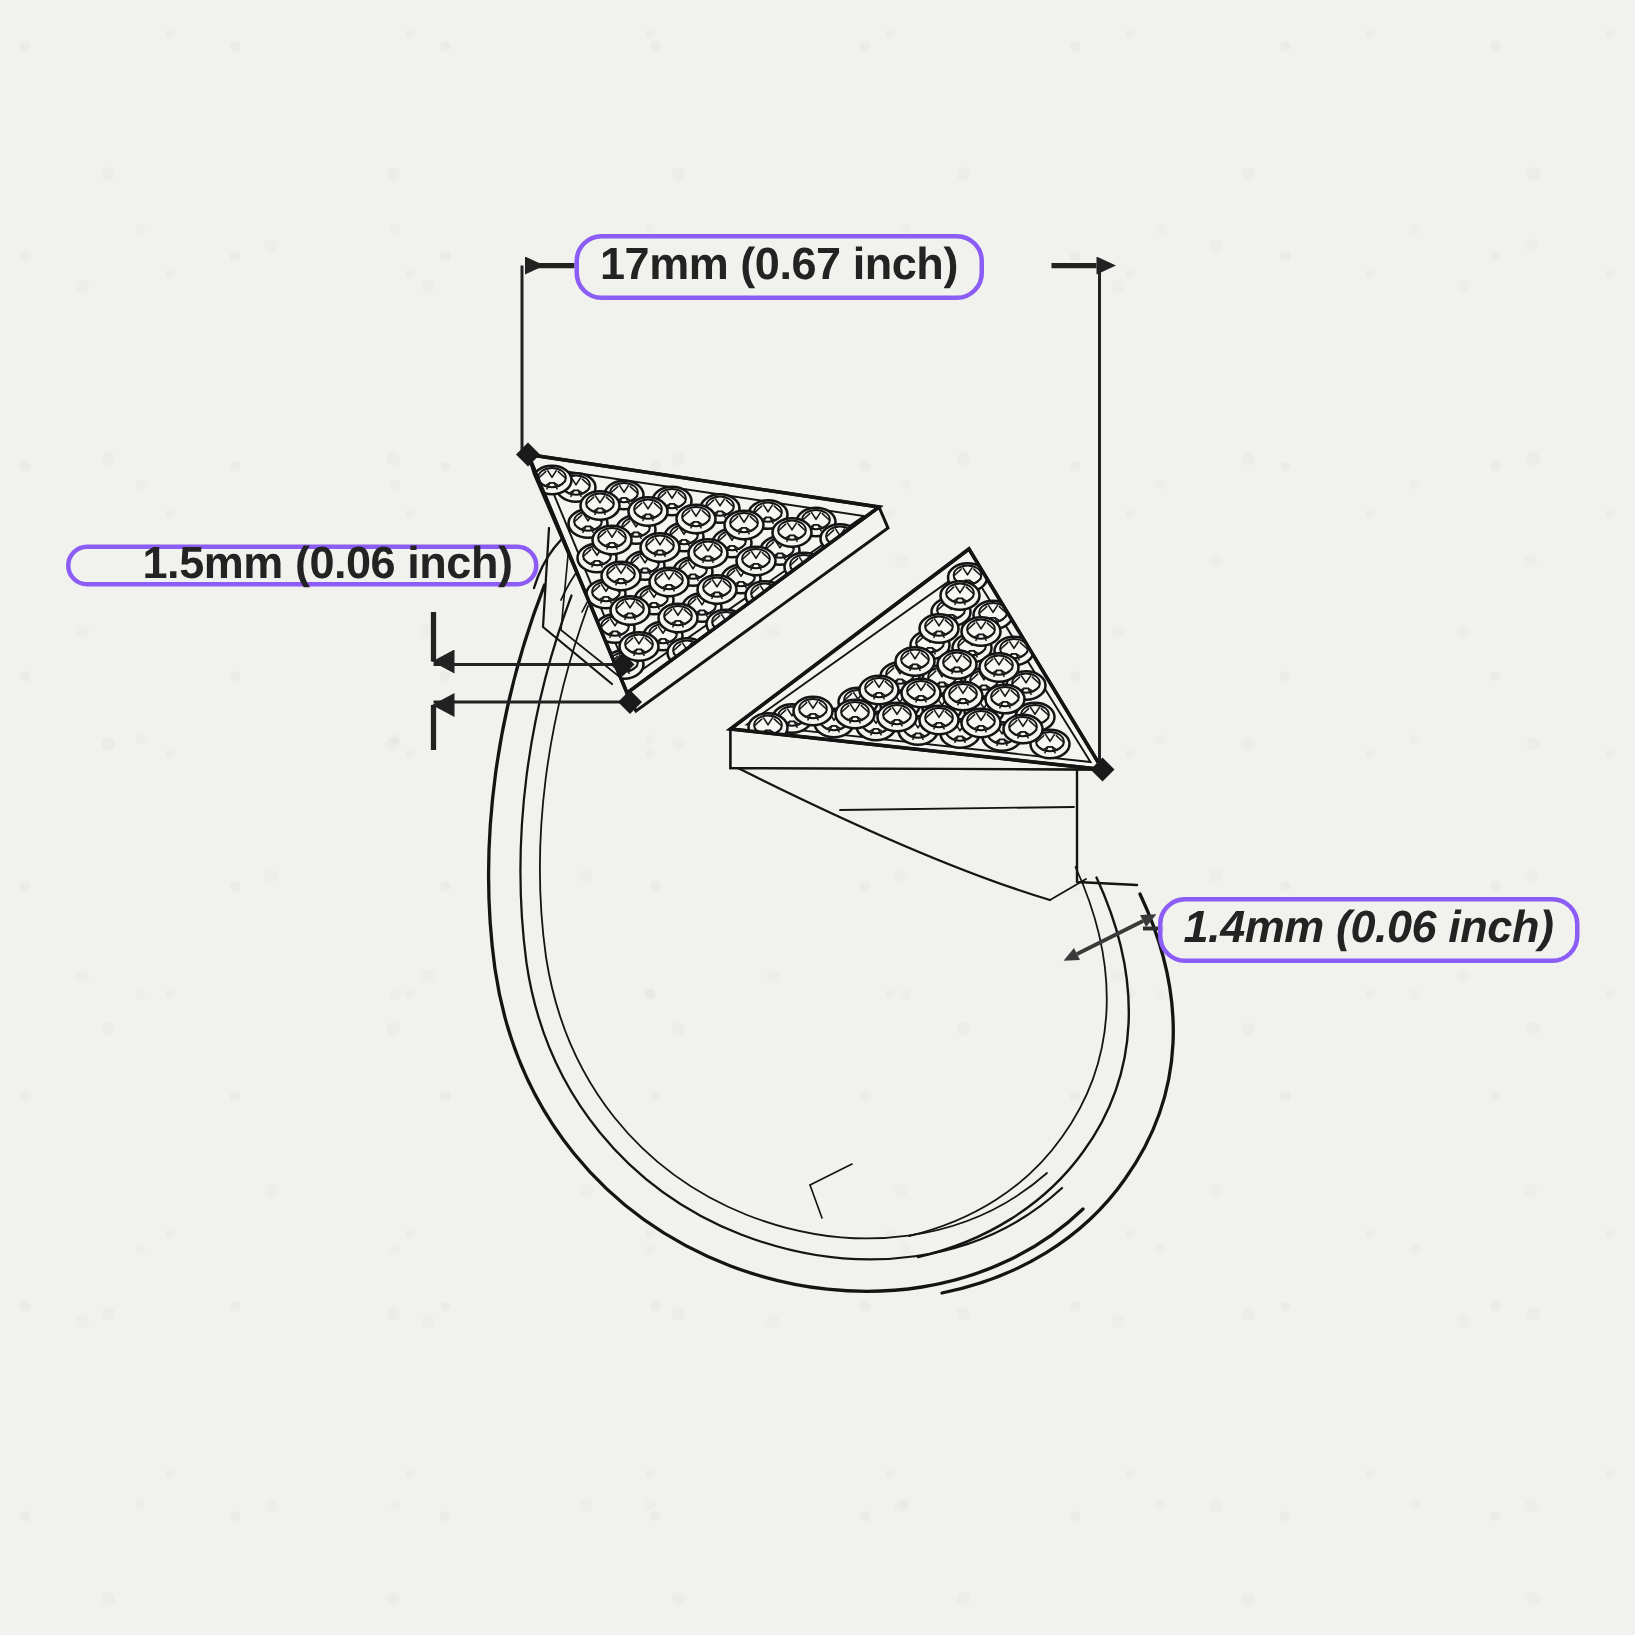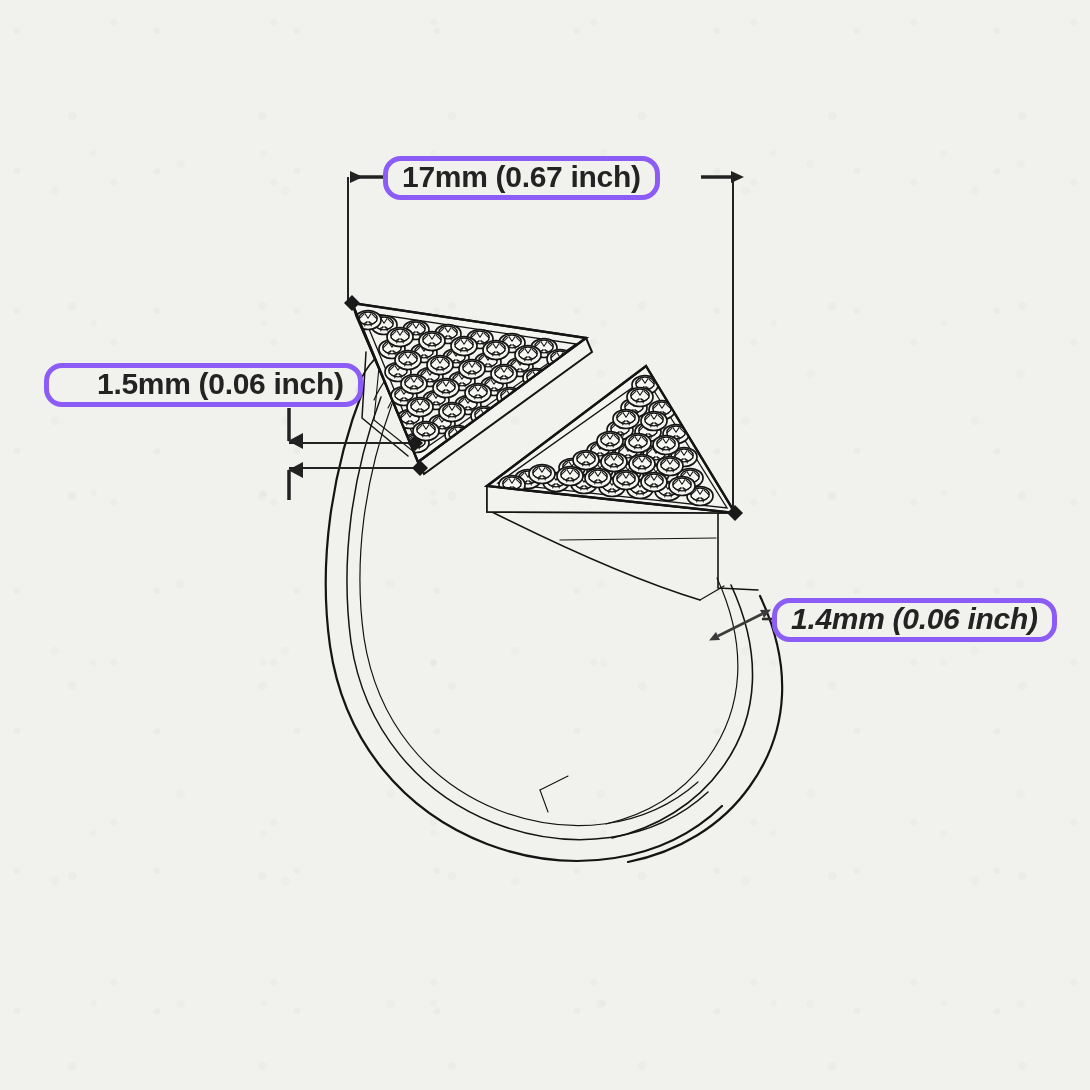--- a/index.html
+++ b/index.html
@@ -25,34 +25,34 @@
       radial-gradient(circle at 86% 78%, rgba(0,0,0,.017) 0 4px, transparent 5px),
       radial-gradient(circle at 55% 90%, rgba(0,0,0,.016) 0 3px, transparent 4px),
       radial-gradient(circle at 24% 83%, rgba(0,0,0,.015) 0 4px, transparent 5px);
     background-size:140px 140px,190px 190px,160px 160px,210px 210px,170px 170px,230px 230px;
     pointer-events:none;
   }
   svg#art{position:absolute;left:0;top:0;width:1090px;height:1090px;}
   .pill{
     position:absolute;
     display:flex;align-items:center;justify-content:center;
-    border:5px solid #8b5cf6;
+    border:3px solid #8b5cf6;
     border-radius:18px;
     background:rgba(241,241,237,0.92);
     color:#232323;
     font-weight:700;
     font-size:30px;
     letter-spacing:-0.3px;
     white-space:nowrap;
     padding:4px 14px 6px 14px;
     box-sizing:border-box;
     font-family:"Liberation Sans", sans-serif;
   }
   #pill-width{left:383px;top:156px;height:44px;}
-  #pill-height{left:44px;top:363px;height:44px;padding-left:48px;}
+  #pill-height{left:44px;top:363px;height:28px;padding-left:48px;}
   #pill-band{left:772px;top:598px;height:44px;font-style:italic;}
 </style>
 </head>
 <body>
 
 <div id="stage">
 
   <div id="paper"></div>
 
   <svg id="art" viewBox="0 0 1090 1090">

